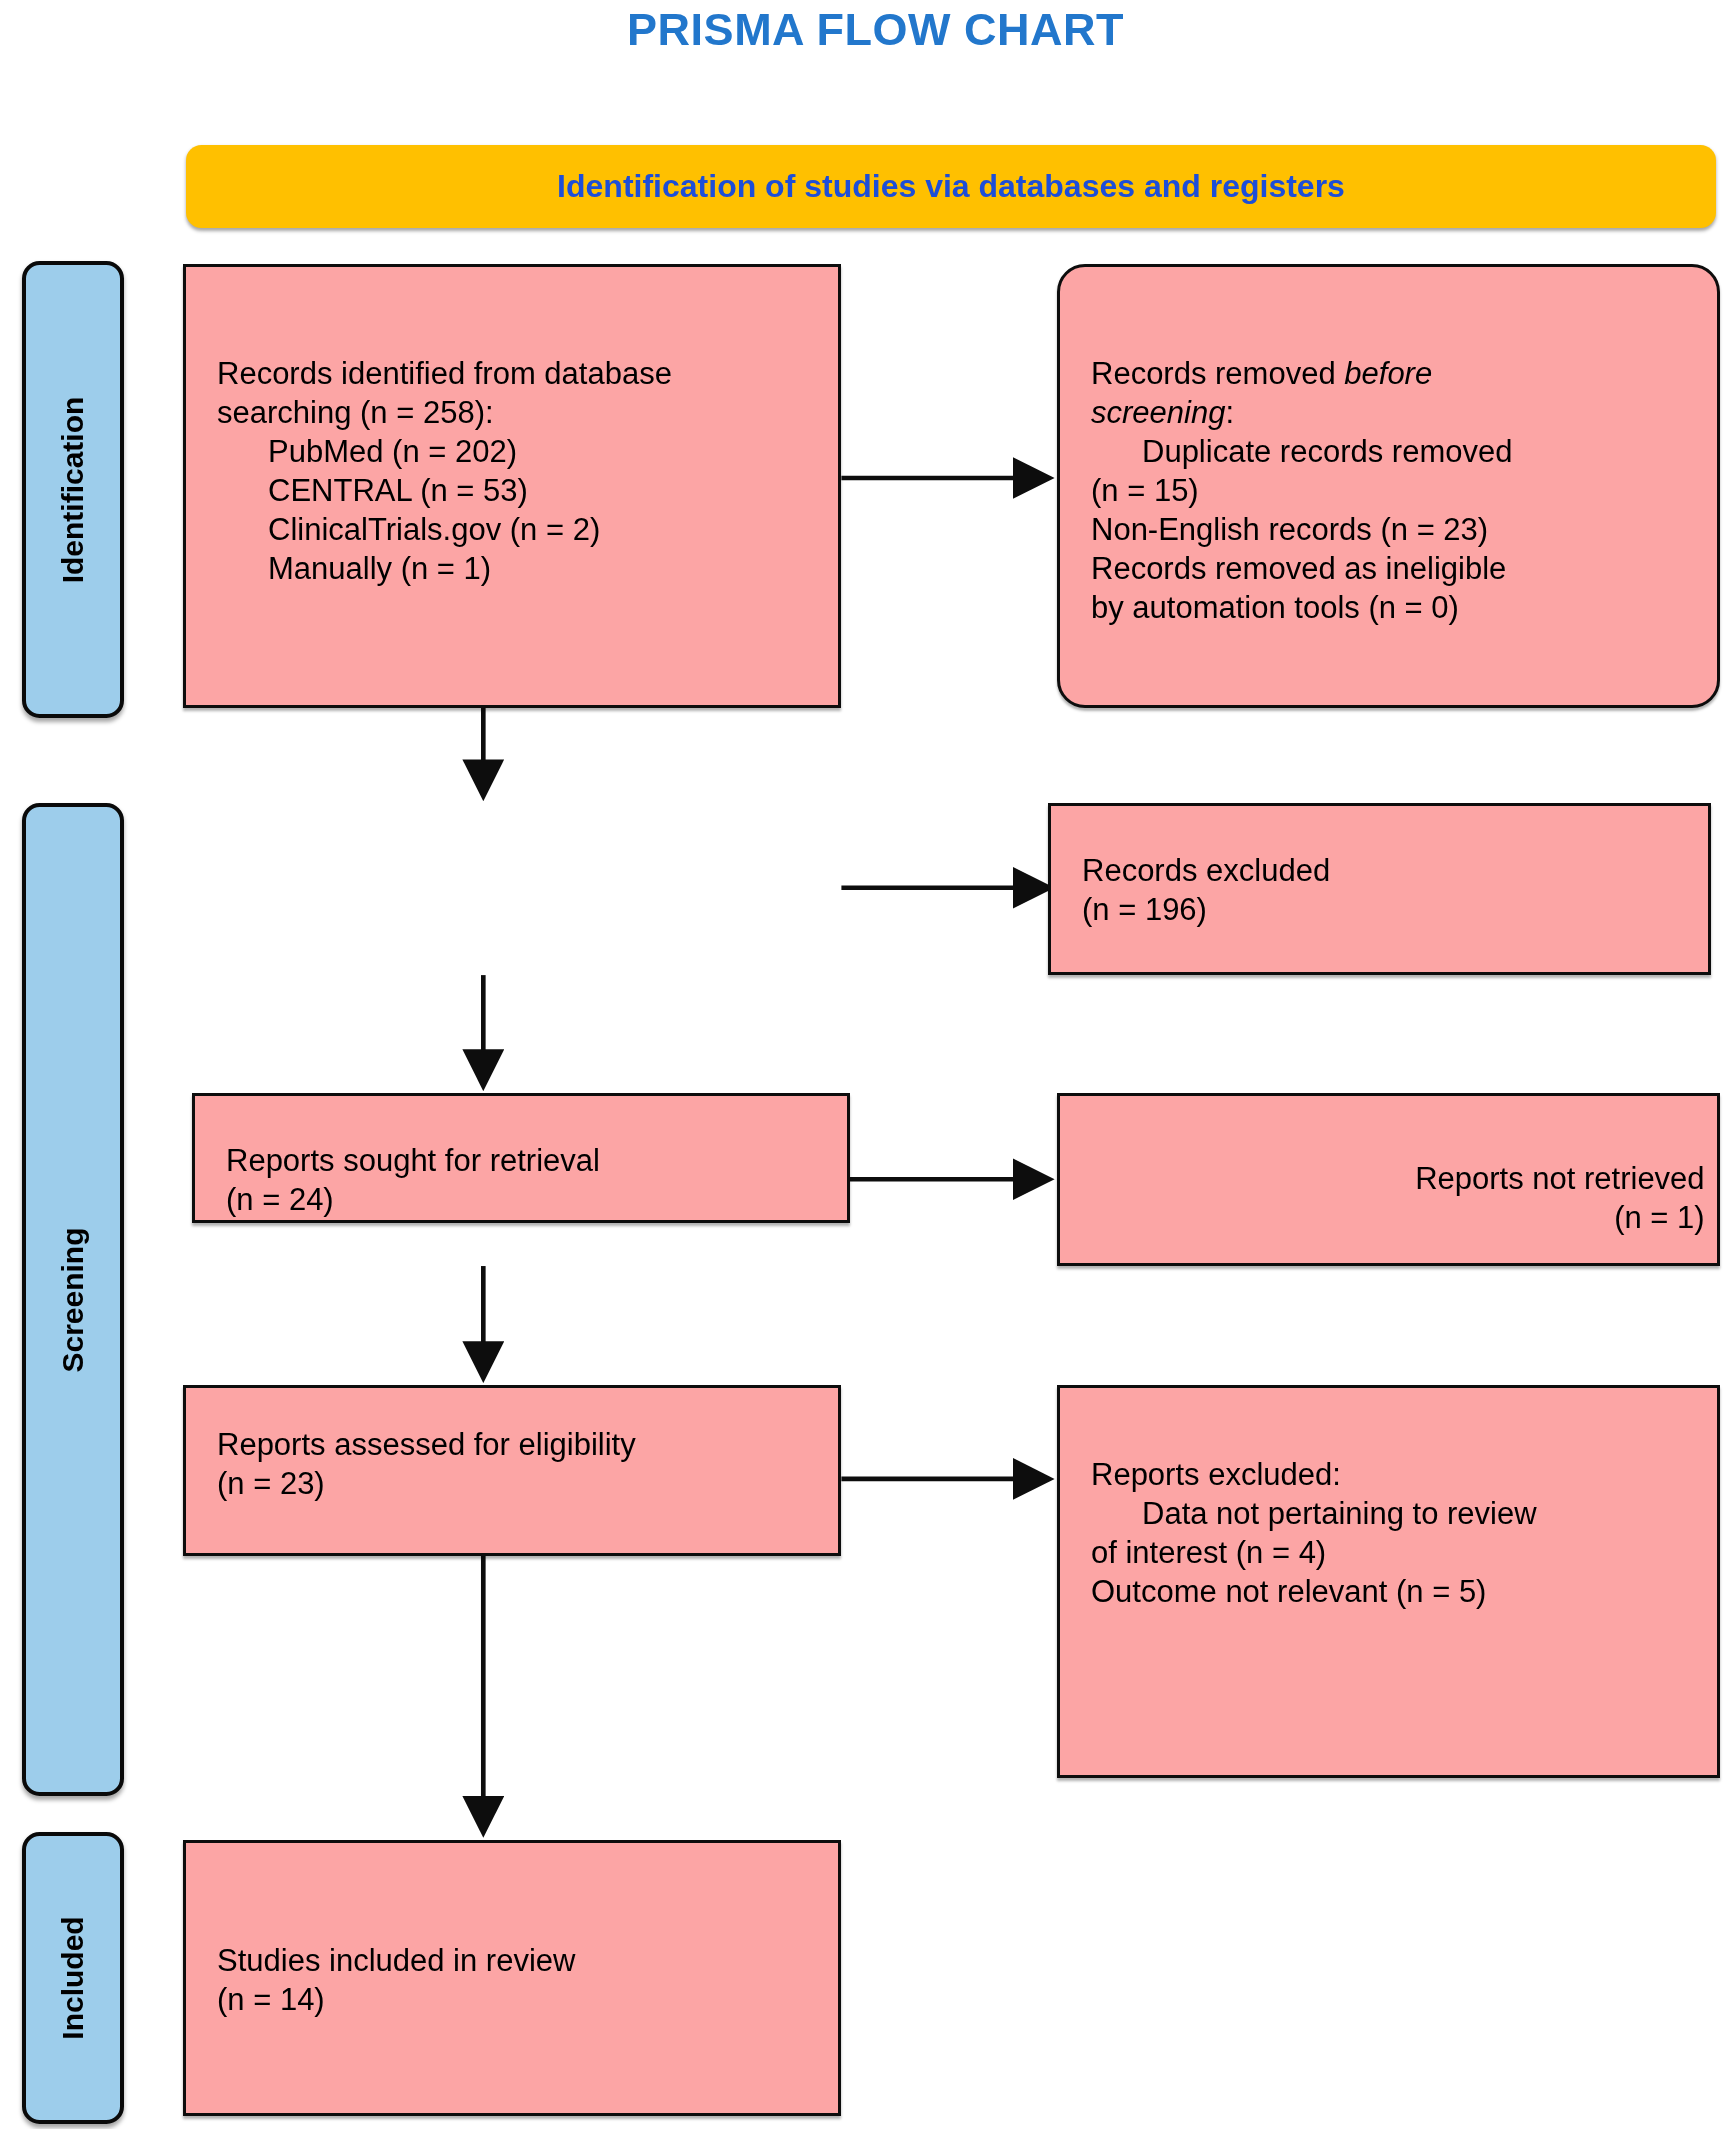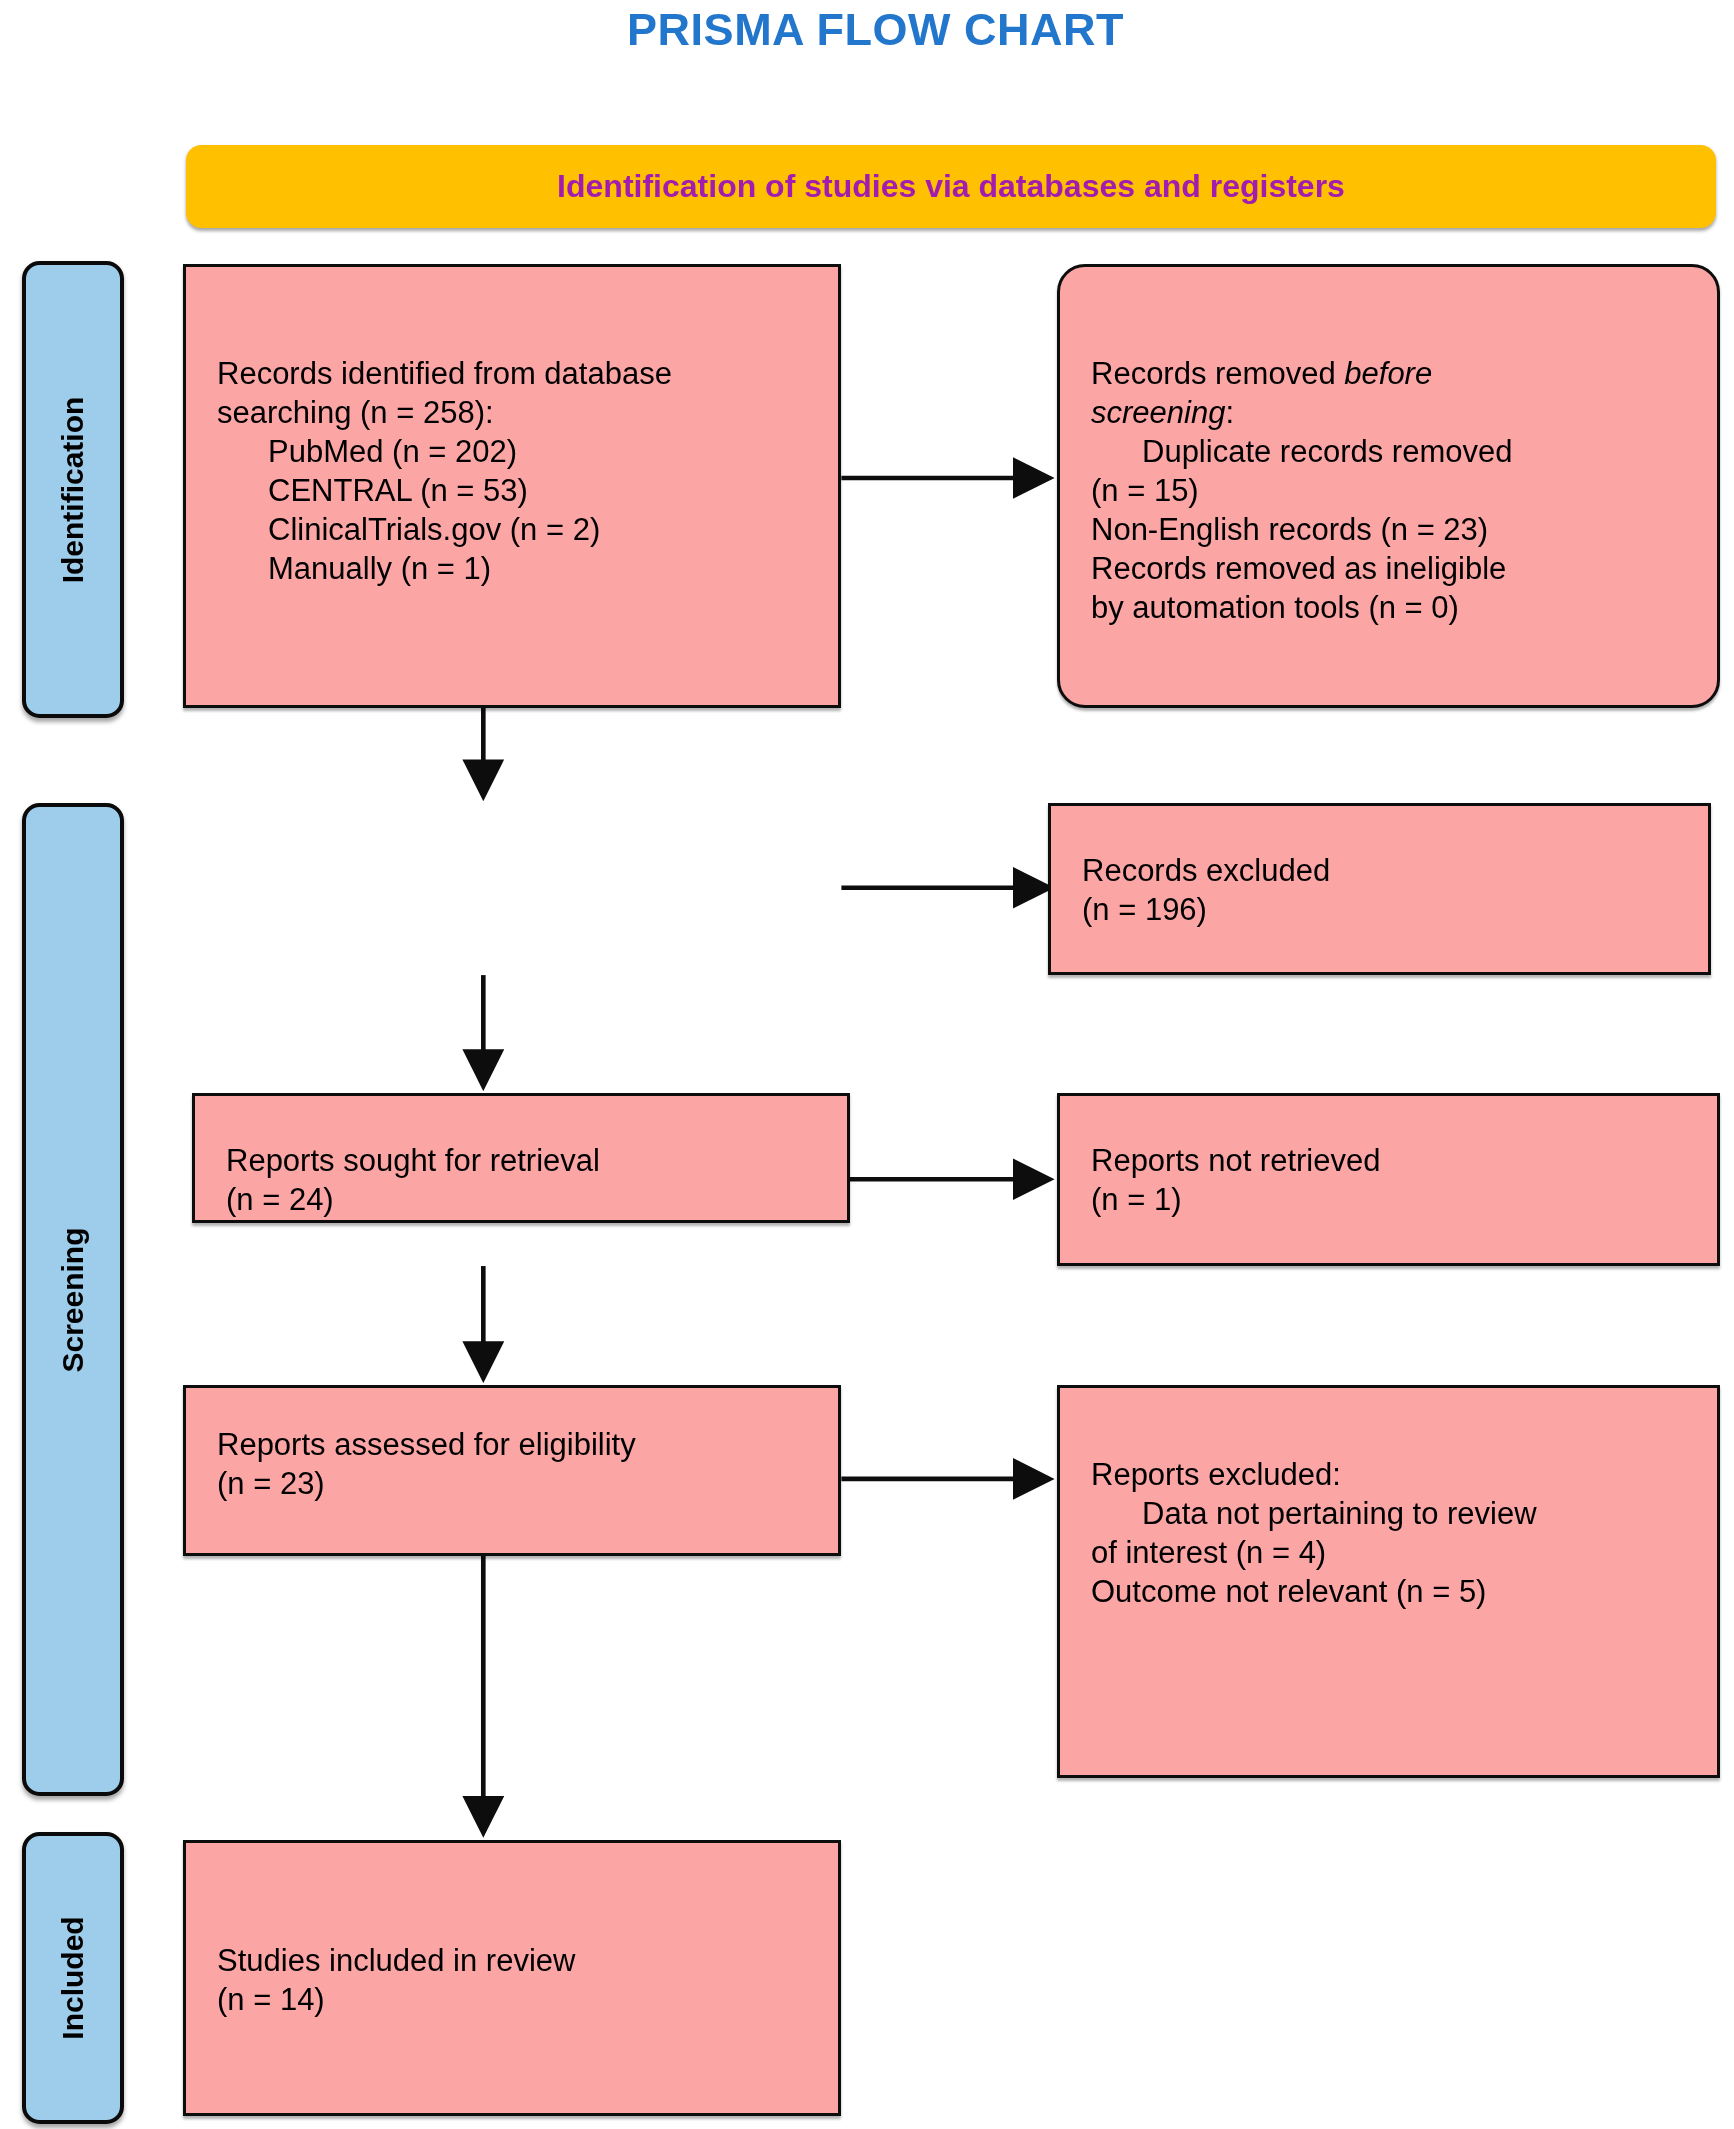--- a/index.html
+++ b/index.html
@@ -23,21 +23,21 @@
 
   
   #identification-header{
     position:absolute;left:186px;top:145px;width:1530px;height:83px;
     background:#ffc000;
     border-radius:15.5px;
     box-shadow:0 2.6px 3.6px rgba(0,0,0,.35);
     display:flex;align-items:center;justify-content:center;
   }
   #identification-header .hdr-text{
-    color:#a21caf;font-size:32px;font-weight:bold;white-space:nowrap;
+    color:#1d4ed8;font-size:32px;font-weight:bold;white-space:nowrap;
   }
 
   
   .stage-bar{
     position:absolute;left:22px;width:94px;
     background:#9dcdeb;
     border:4.7px solid #0a0a0a;
     border-radius:17.6px;
     box-shadow:0 3.1px 4.1px rgba(0,0,0,.35);
     display:flex;align-items:center;justify-content:center;
@@ -76,21 +76,21 @@
   #box-reports-assessed {left:183px;top:1385px;width:658px;height:171px;}
   #box-reports-excluded {left:1057px;top:1385px;width:663px;height:393px;}
   #box-studies-included {left:183px;top:1840px;width:658px;height:276px;}
 
   
   #box-records-identified .box-text{top:87px;}
   #box-records-removed   .box-text{top:87px;}
   #box-records-screened  .box-text{top:45px;}
   #box-records-excluded  .box-text{top:45px;}
   #box-reports-sought    .box-text{top:45px;}
-  #box-reports-notret    .box-text{top:45px;}
+  #box-reports-notret    .box-text{top:63px;text-align:right;}
   #box-reports-assessed  .box-text{top:37px;}
   #box-reports-excluded  .box-text{top:67px;}
   #box-studies-included  .box-text{top:98px;}
 
   .indent{display:inline-block;width:51px;}
   .ital{font-style:italic;}
 
   
   #connectors{position:absolute;left:0;top:0;width:1735px;height:2129px;pointer-events:none;}
 </style>

